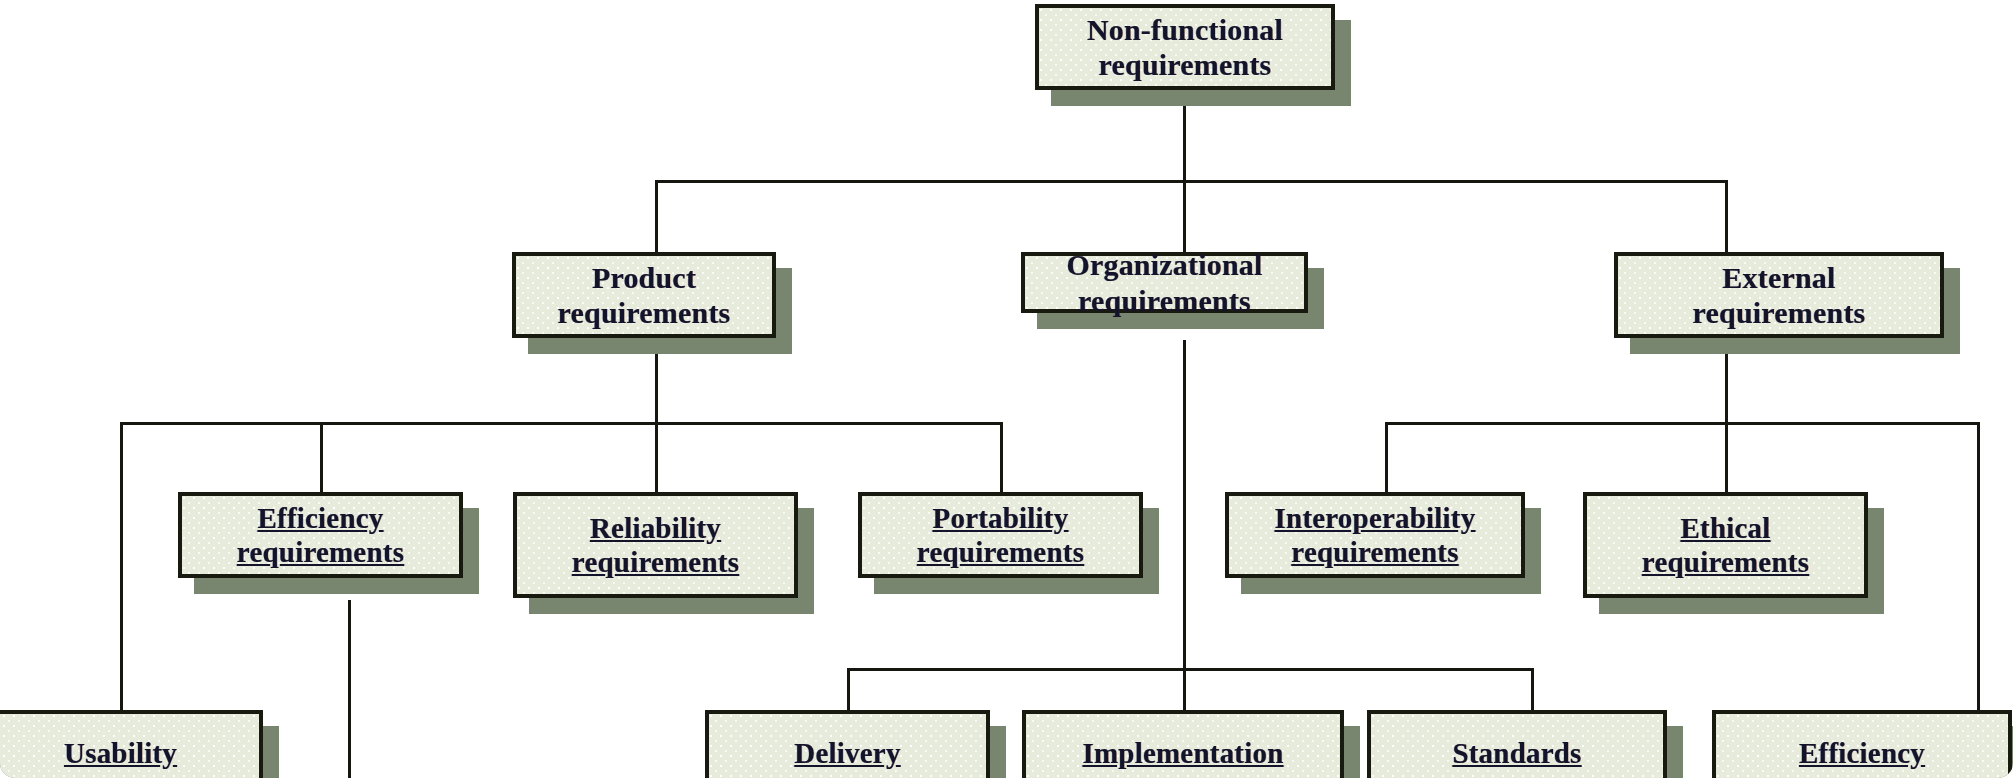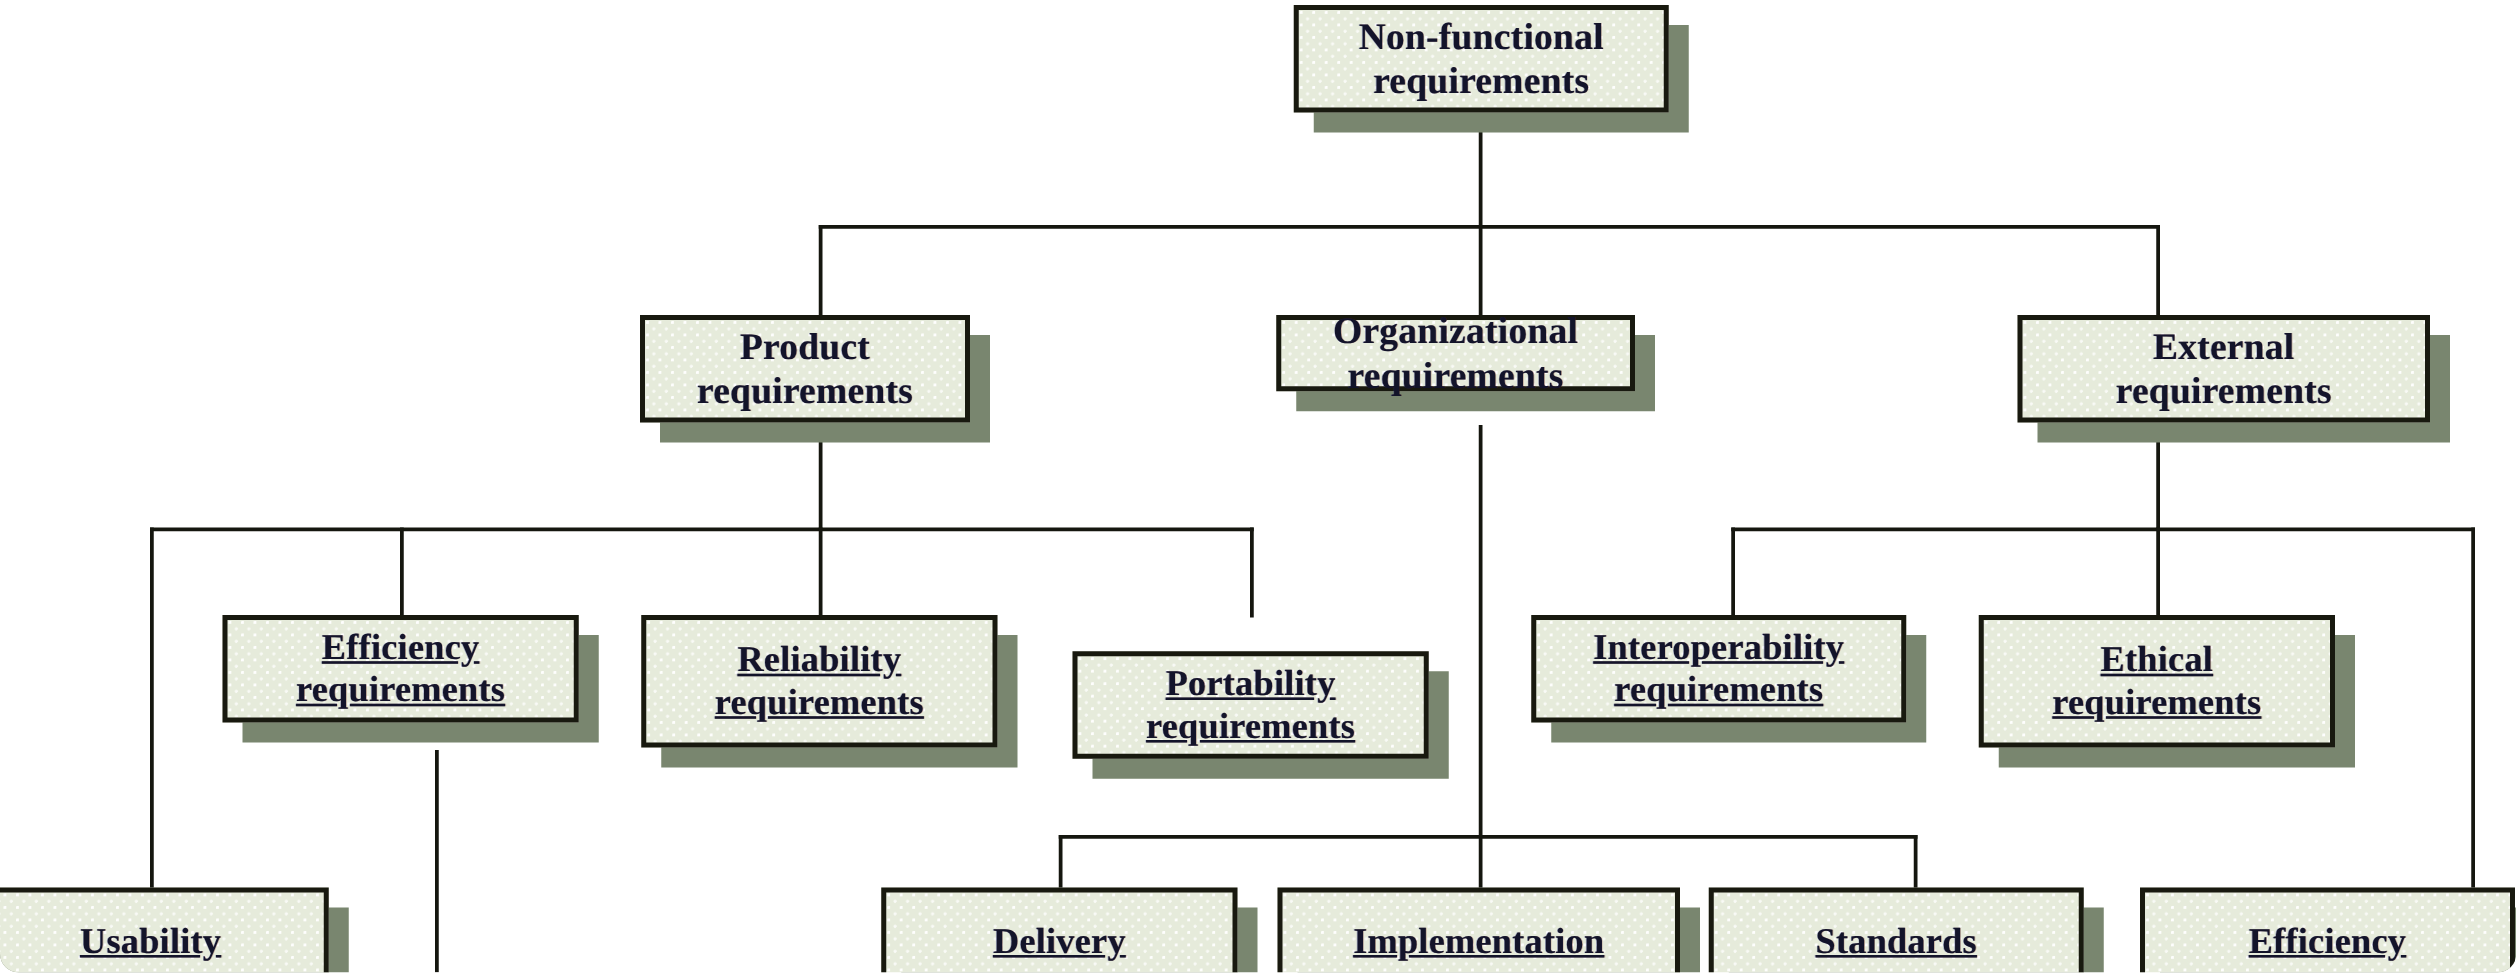--- a/index.html
+++ b/index.html
@@ -144,21 +144,21 @@
   </div>
 
   <div class="node level-3" style="left:513px; top:492px; width:285px; height:106px;">
     <div class="shadow"></div>
     <div class="box">
       <span class="label">Reliability
 requirements</span>
     </div>
   </div>
 
-  <div class="node level-3" style="left:858px; top:521px; width:285px; height:86px;">
+  <div class="node level-3" style="left:858px; top:492px; width:285px; height:86px;">
     <div class="shadow"></div>
     <div class="box">
       <span class="label">Portability
 requirements</span>
     </div>
   </div>
 
   <div class="node level-3" style="left:1225px; top:492px; width:300px; height:86px;">
     <div class="shadow"></div>
     <div class="box">

